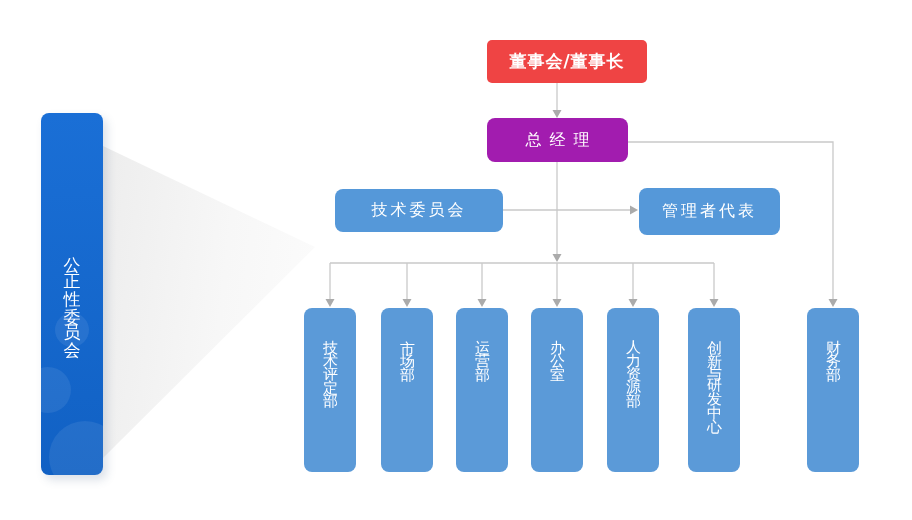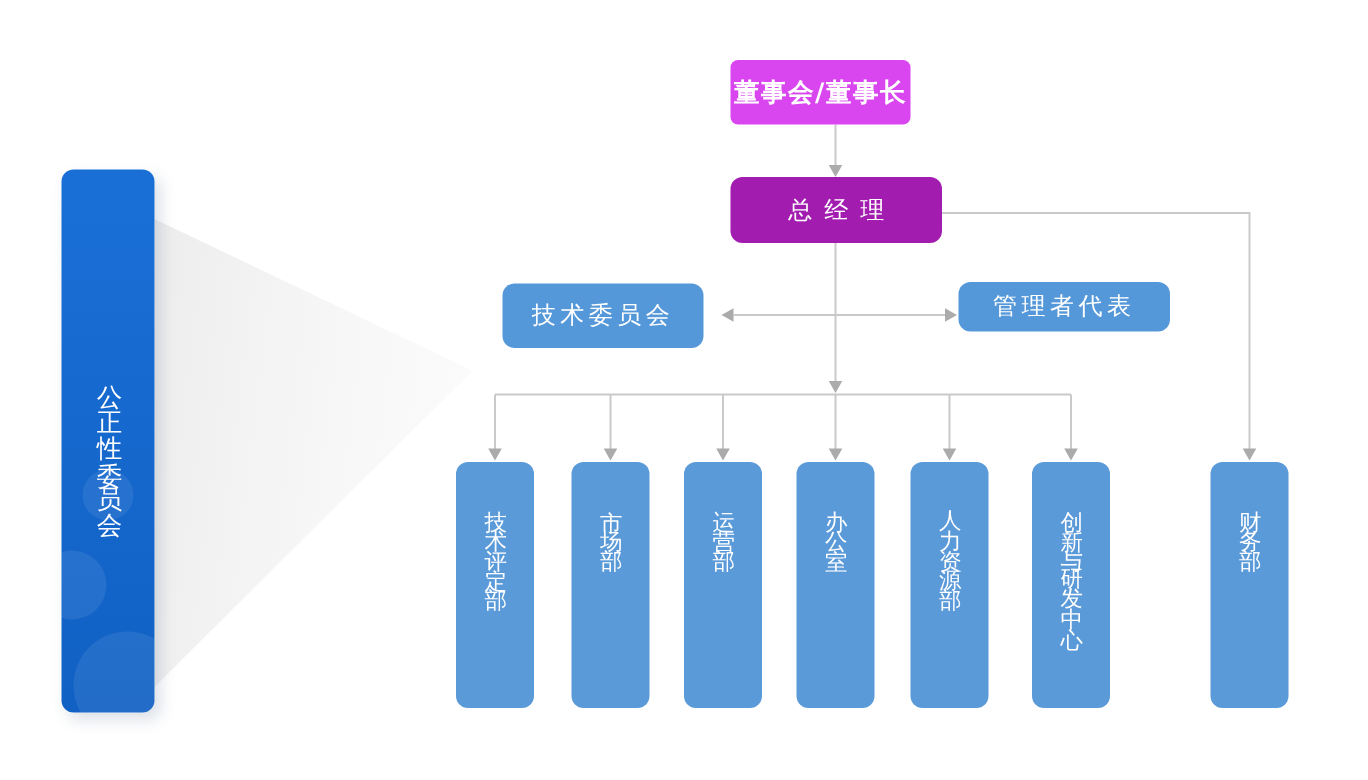--- a/index.html
+++ b/index.html
@@ -23,27 +23,27 @@
   .side-bar .bubble{position:absolute;border-radius:50%;background:rgba(255,255,255,0.08);}
   .b1{width:72px;height:72px;left:8px;bottom:-18px;}
   .b2{width:46px;height:46px;left:-16px;bottom:62px;background:rgba(255,255,255,0.06);}
   .b3{width:34px;height:34px;left:14px;bottom:128px;background:rgba(255,255,255,0.07);}
   .vtext{writing-mode:vertical-rl;text-orientation:upright;color:#ffffff;
          font-size:17px;letter-spacing:17px;line-height:1;position:relative;z-index:2;}
 
   
   .node{position:absolute;display:flex;align-items:center;justify-content:center;
         color:#ffffff;border-radius:8px;z-index:2;}
-  .node-board{left:487px;top:40px;width:120px;height:43px;background:#d946ef;
+  .node-board{left:487px;top:40px;width:160px;height:43px;background:#ef4444;
               border-radius:5px;font-size:17px;font-weight:600;letter-spacing:1px;}
   .node-gm{left:487px;top:118px;width:141px;height:44px;background:#a21caf;
            font-size:16px;letter-spacing:8px;padding-left:8px;box-sizing:border-box;}
-  .node-tech{left:335px;top:189px;width:134px;height:43px;background:#5598d9;
+  .node-tech{left:335px;top:189px;width:168px;height:43px;background:#5598d9;
              font-size:16px;letter-spacing:3px;}
-  .node-rep{left:639px;top:188px;width:141px;height:33px;background:#5598d9;
+  .node-rep{left:639px;top:188px;width:141px;height:47px;background:#5598d9;
             font-size:16px;letter-spacing:3px;}
 
   .dept{position:absolute;top:308px;width:52px;height:164px;background:#5b9ad8;
         border-radius:8px;z-index:2;display:flex;justify-content:center;
         padding-top:20px;box-sizing:border-box;}
   .dept .vtext{font-size:15px;letter-spacing:13px;}
   .d1{left:304px;} .d2{left:381px;} .d3{left:456px;} .d4{left:531px;}
   .d5{left:607px;} .d6{left:688px;} .d7{left:807px;}
 </style>
 </head>

